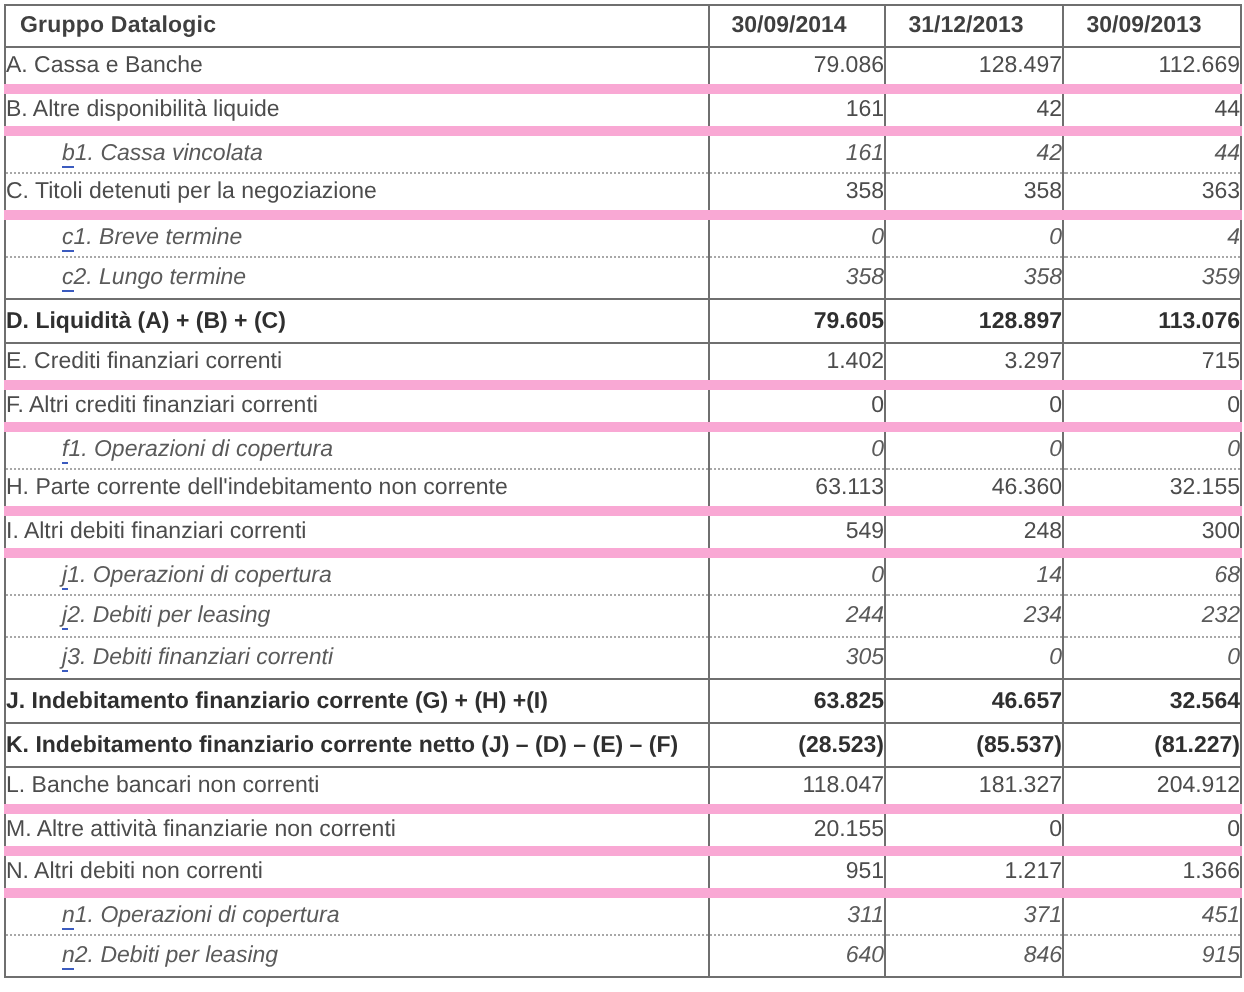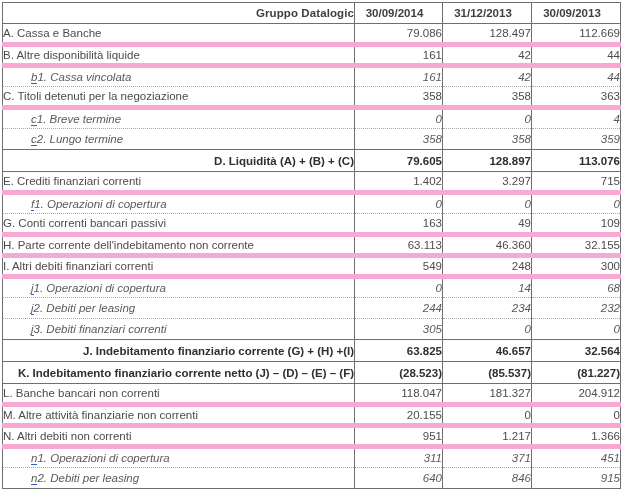--- a/index.html
+++ b/index.html
@@ -49,21 +49,21 @@
   tr.hdr th {
     height: 21px;
     font-size: 11.5px;
     font-weight: bold;
     color: #3f3f3f;
     background: #ffffff;
     border-bottom: 1px solid #6f6f6f;
     border-right: 1px solid #6f6f6f;
   }
   tr.hdr th.h-label {
-    text-align: right;
+    text-align: left;
     padding-left: 7px;
     letter-spacing: 0.1px;
     margin-left: 48px;
   }
   tr.hdr th.h-num {
     text-align: center;
     padding-right: 8px;
   }
   tr.hdr th.last { border-right: none; }
 
@@ -97,21 +97,20 @@
   }
   tr.r-sub td.lbl { padding-left: 28px; }
   tr.r-sub td.num, tr.r-sub td.lbl { color: #5a5a5a; }
 
   tr.r-total td {
     height: 22px;
     font-weight: bold;
     color: #2f2f2f;
     border-top: 1px solid #6f6f6f;
     border-bottom: 1px solid #6f6f6f;
-    text-align: right;
   }
   tr.r-total td.lbl, tr.r-total td.num { color: #2f2f2f; }
 
   
   .mark {
     border-bottom: 1px solid #3b5bbf;
     padding-bottom: 0px;
   }
 </style>
 </head>
@@ -175,31 +174,31 @@
           <td class="num">79.605</td>
           <td class="num">128.897</td>
           <td class="num last">113.076</td>
         </tr>
         <tr class="r-main">
           <td class="lbl">E. Crediti finanziari correnti</td>
           <td class="num">1.402</td>
           <td class="num">3.297</td>
           <td class="num last">715</td>
         </tr>
+        <tr class="r-main">
+          <td class="lbl">F. Altri crediti finanziari correnti</td>
+          <td class="num">0</td>
+          <td class="num">0</td>
+          <td class="num last">0</td>
+        </tr>
         <tr class="r-sub">
           <td class="lbl"><span class="mark">f</span><span>1. Operazioni di copertura</span></td>
           <td class="num">0</td>
           <td class="num">0</td>
           <td class="num last">0</td>
-        </tr>
-        <tr class="r-main">
-          <td class="lbl">G. Conti correnti bancari passivi</td>
-          <td class="num">163</td>
-          <td class="num">49</td>
-          <td class="num last">109</td>
         </tr>
         <tr class="r-main">
           <td class="lbl">H. Parte corrente dell'indebitamento non corrente</td>
           <td class="num">63.113</td>
           <td class="num">46.360</td>
           <td class="num last">32.155</td>
         </tr>
         <tr class="r-main">
           <td class="lbl">I. Altri debiti finanziari correnti</td>
           <td class="num">549</td>

